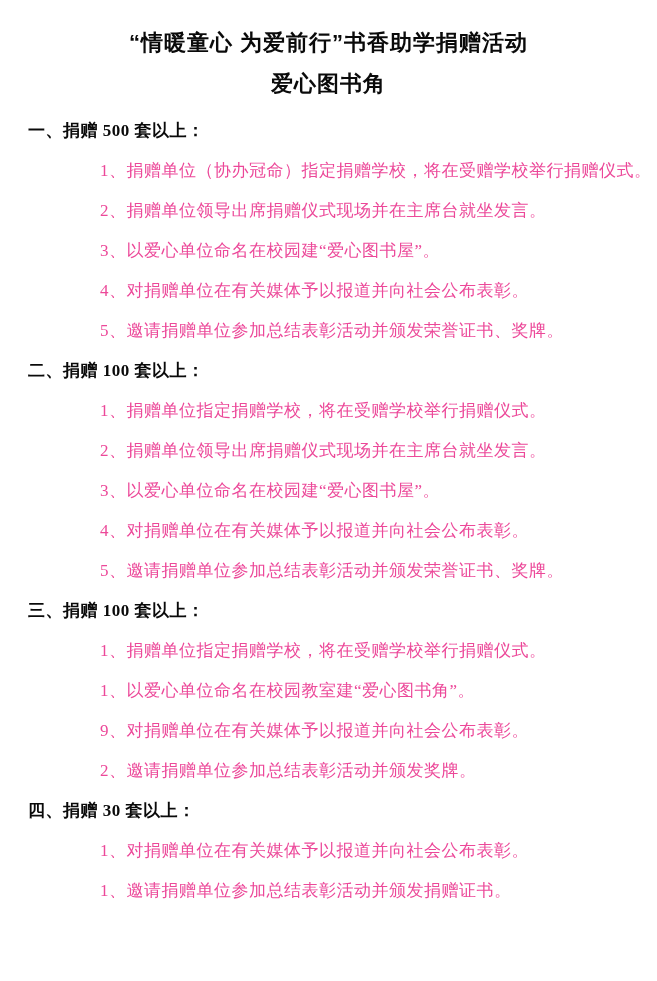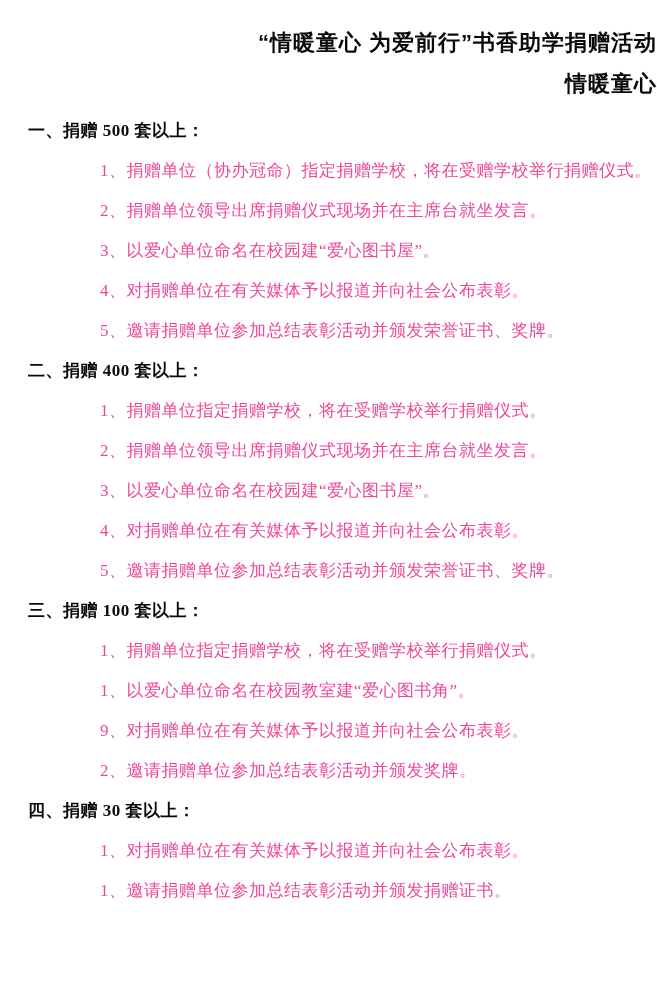--- a/index.html
+++ b/index.html
@@ -11,21 +11,21 @@
     color: #111111;
     overflow: hidden;
   }
   .page {
     position: relative;
     width: 657px;
     height: 981px;
     padding-top: 22px;
   }
   .title-block {
-    text-align: right;
+    text-align: center;
     font-family: "Liberation Sans", "DejaVu Sans", sans-serif;
     font-weight: bold;
     font-size: 22px;
     line-height: 41px;
     letter-spacing: 1px;
     color: #0a0a0a;
   }
   .content {
     margin-top: 7px;
   }
@@ -57,36 +57,36 @@
     white-space: pre-wrap;
   }
 </style>
 </head>
 <body>
 
 <div class="page">
 
   <div class="title-block">
     <div>“情暖童心 为爱前行”书香助学捐赠活动</div>
-    <div>情暖童心</div>
+    <div>爱心图书角</div>
   </div>
 
   <div class="content">
 
     <div class="section">
       <div class="section-heading">一、捐赠 500 套以上：</div>
       <div class="list-item">1、捐赠单位（协办冠命）指定捐赠学校，将在受赠学校举行捐赠仪式。</div>
       <div class="list-item">2、捐赠单位领导出席捐赠仪式现场并在主席台就坐发言。</div>
       <div class="list-item">3、以爱心单位命名在校园建“爱心图书屋”。</div>
       <div class="list-item">4、对捐赠单位在有关媒体予以报道并向社会公布表彰。</div>
       <div class="list-item">5、邀请捐赠单位参加总结表彰活动并颁发荣誉证书、奖牌。</div>
     </div>
 
     <div class="section">
-      <div class="section-heading">二、捐赠 400 套以上：</div>
+      <div class="section-heading">二、捐赠 100 套以上：</div>
       <div class="list-item">1、捐赠单位指定捐赠学校，将在受赠学校举行捐赠仪式。</div>
       <div class="list-item">2、捐赠单位领导出席捐赠仪式现场并在主席台就坐发言。</div>
       <div class="list-item">3、以爱心单位命名在校园建“爱心图书屋”。</div>
       <div class="list-item">4、对捐赠单位在有关媒体予以报道并向社会公布表彰。</div>
       <div class="list-item">5、邀请捐赠单位参加总结表彰活动并颁发荣誉证书、奖牌。</div>
     </div>
 
     <div class="section">
       <div class="section-heading">三、捐赠 100 套以上：</div>
       <div class="list-item">1、捐赠单位指定捐赠学校，将在受赠学校举行捐赠仪式。</div>

